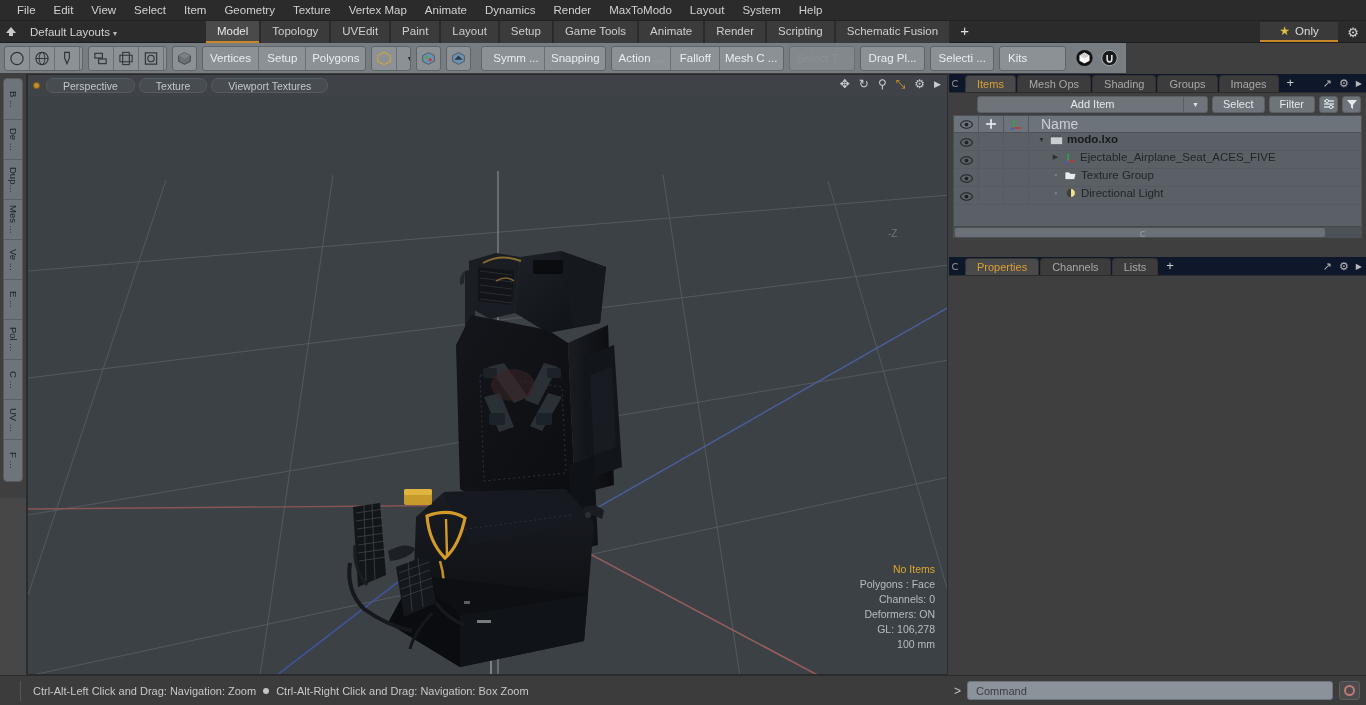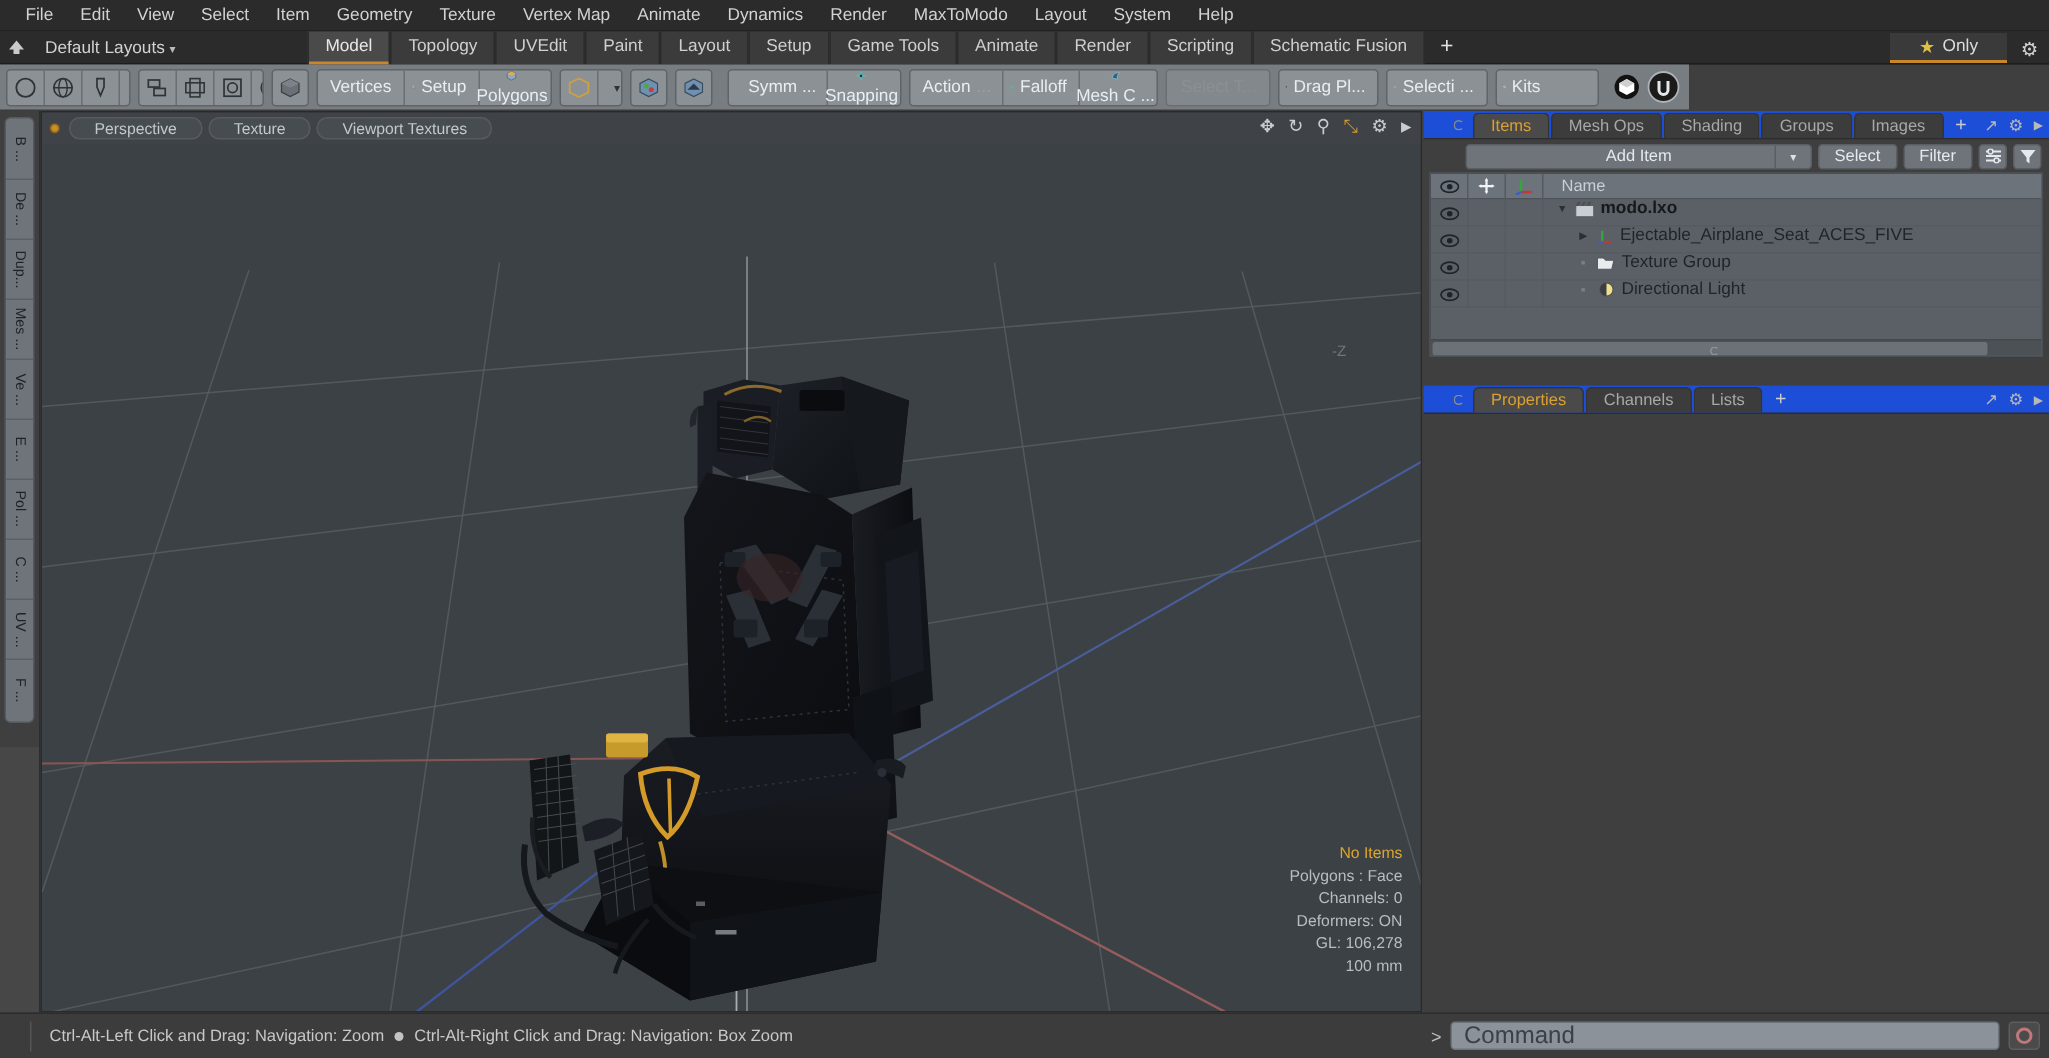--- a/index.html
+++ b/index.html
@@ -73,21 +73,21 @@
   .tgroup {
     display:flex; align-items:center; height:25px;
     background:#8c9196; border:1px solid #5f6469; border-radius:3px;
     margin-right:5px; overflow:hidden;
   }
   .tbtn {
     height:23px; min-width:25px; display:flex; align-items:center;
     justify-content:center; padding:0 4px; color:#30353a;
     border-right:1px solid #6a6f74;
   }
-  .tbtn:last-child { border-right:0;flex-direction:column; }
+  .tbtn:last-child { border-right:0; }
   .tbtn.lbl { padding:0 8px 0 4px; gap:4px; }
   .tbtn .txt { font-size:11.5px; color:#2f3439; white-space:nowrap; }
   .tbtn .txt.light { color:#e8eef2; }
   .tbtn .txt.dim { color:#9aa1a8; }
   .tbtn.single {
     border:1px solid #5f6469; border-radius:3px; background:#8c9196;
     height:25px; margin-right:5px;
   }
   .tbtn.flat { border:0; background:transparent; }
   .sep-sm { width:6px; }
@@ -145,22 +145,22 @@
     font-size:10.5px; line-height:15px; color:#b8bdc1; z-index:4;
   }
   .vstats .noitems { color:#dda62c; }
 
   
   .rightpanel {
     position:absolute; left:949px; top:74px; width:417px; height:601px;
     background:#3f3f3f;
   }
   .ptabrow {
-    position:relative; height:19px; background:#1d4ed8;
-    display:flex; align-items:flex-end; padding-left:18px;
+    position:relative; height:19px; background:#0f172a;
+    display:flex; align-items:flex-end; padding-left:1px;
     border-bottom:1px solid #2c2c2c;
   }
   .ptabrow .circ {
     width:7px; height:7px; border:1px solid #8a8a8a; border-radius:50%;
     margin:0 6px 5px 2px; border-right-color:transparent;
   }
   .ptab {
     height:17px; line-height:16px; padding:0 11px; font-size:11px;
     color:#a8a8a8; background:#3c3c3c;
     border-top-left-radius:4px; border-top-right-radius:4px;
@@ -203,21 +203,21 @@
     height:123px; position:relative; overflow:hidden;
   }
   .tree-head {
     height:17px; background:#6d737a; display:flex; align-items:center;
     border-bottom:1px solid #4d5257;
   }
   .th-cell {
     width:25px; height:17px; display:flex; align-items:center;
     justify-content:center; border-right:1px solid #545a5f;
   }
-  .th-name { flex:1; font-size:11px; color:#c9cfd4; padding-left:12px; }
+  .th-name { flex:1; font-size:14px; color:#c9cfd4; padding-left:12px; }
   .trow {
     height:18px; display:flex; align-items:flex-start;
     border-bottom:1px solid #555b60;
   }
   .trow .eye-cell {
     width:25px; height:18px; display:flex; align-items:center;
     justify-content:center; border-right:1px solid #555b60;
   }
   .trow .blank-cell { width:25px; height:18px; border-right:1px solid #555b60; }
   .trow .name-cell {
@@ -260,21 +260,21 @@
   .sdot { display:inline-block; width:6px; height:6px; border-radius:50%;
           background:#c4c4c4; margin:0 7px; }
   .cmdbar {
     position:absolute; left:948px; top:675px; width:418px; height:30px;
     background:#3c3c3c; display:flex; align-items:center;
     padding:0 6px; gap:6px; border-top:1px solid #2c2c2c;
   }
   .cmd-caret { color:#c0c0c0; font-size:12px; }
   .cmd-input {
     flex:1; height:19px; background:#8b9299; border:1px solid #6d747a;
-    border-radius:3px; padding:0 8px; font-size:16px; color:#3a4045;
+    border-radius:3px; padding:0 8px; font-size:11px; color:#3a4045;
     display:flex; align-items:center;
   }
   .cmd-go {
     width:21px; height:19px; background:#4b4b4b; border:1px solid #5d5d5d;
     border-radius:3px; display:flex; align-items:center; justify-content:center;
   }
   .cmd-go .ring {
     width:11px; height:11px; border:2px solid #c07878; border-radius:50%;
   }
   .bottom-left-block {

